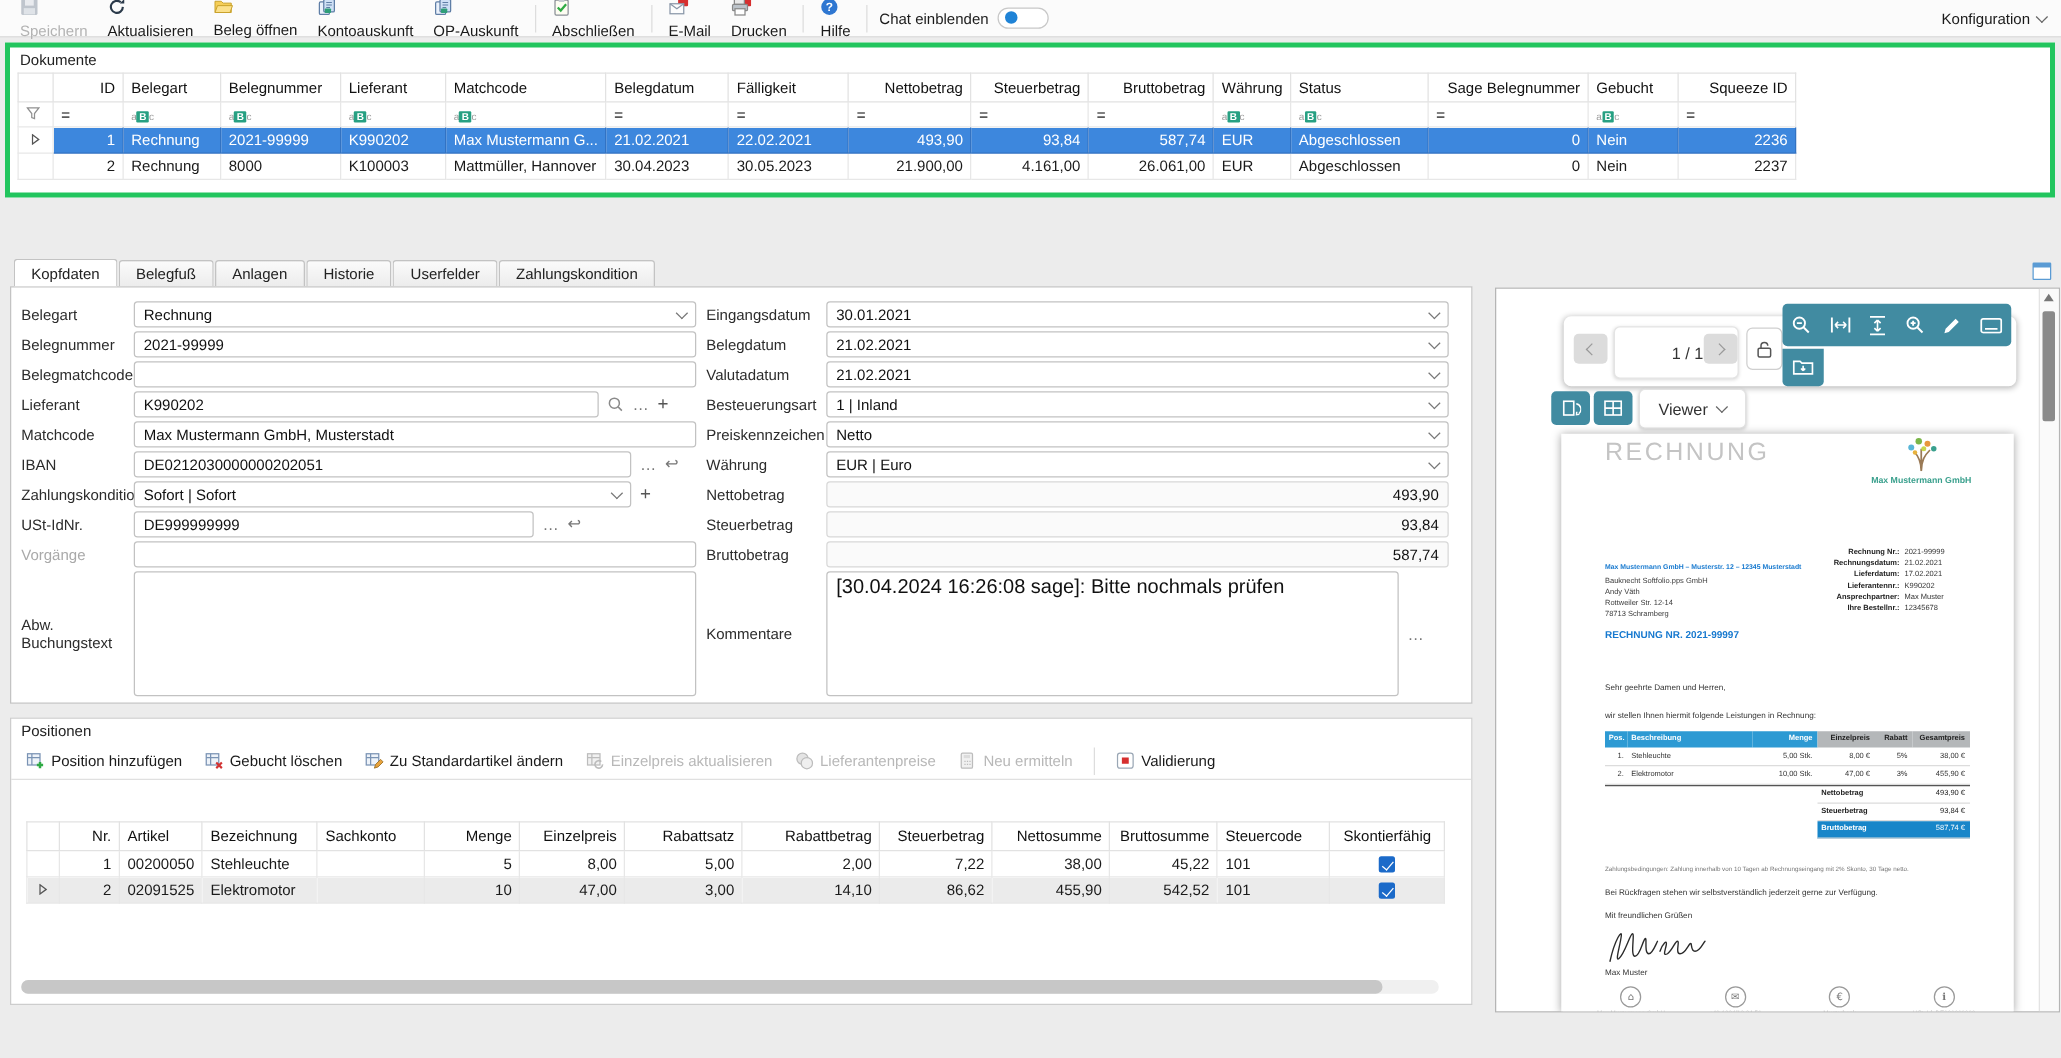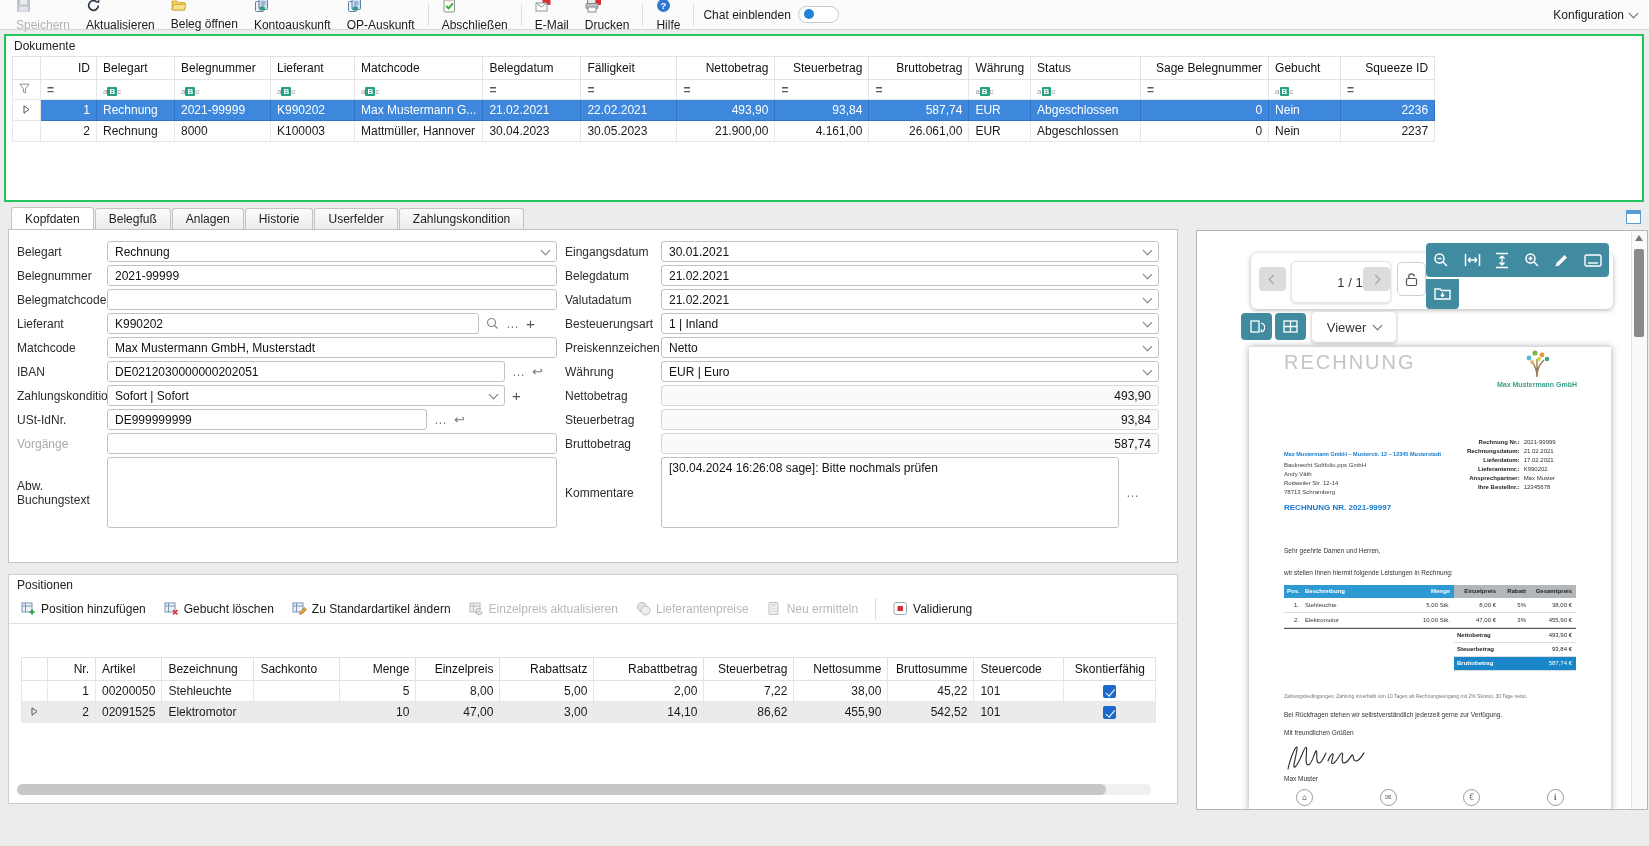--- a/index.html
+++ b/index.html
@@ -13,21 +13,21 @@
   .tb-btn.disabled{color:#b3b3b3;}
   .tb-sep{width:1px;height:22px;background:#ddd;margin:0 5px;flex:0 0 1px;}
   .toggle{width:39px;height:15px;border:1px solid #c8c8c8;border-radius:9px;background:#fff;position:relative;margin-left:7px;}
   .toggle .knob{position:absolute;left:5px;top:2px;width:10px;height:10px;border-radius:50%;background:#1f83d6;}
   .tb-right{margin-left:auto;display:flex;align-items:center;gap:6px;padding-right:4px;}
   .chev{display:inline-block;width:6px;height:6px;border-right:1.4px solid #666;border-bottom:1.4px solid #666;
         transform:rotate(45deg);margin-top:-3px;}
   .ticon{display:inline-flex;align-items:center;}
   
   .panel-title{font-size:12px;color:#222;padding:3px 8px;}
-  .dok-panel{position:absolute;left:4px;top:34px;width:1640px;height:168px;background:#fff;border:2px solid #22c55e;box-sizing:border-box;}
+  .dok-panel{position:absolute;left:4px;top:34px;width:1640px;height:124px;background:#fff;border:4px solid #22c55e;box-sizing:border-box;}
   
   table.grid{border-collapse:collapse;table-layout:fixed;margin-left:6px;background:#fff;border:1px solid #c9c9c9;}
   .grid th{border:1px solid #e2e2e2;font-weight:normal;text-align:left;padding:3px 6px;height:16px;background:#fff;
            color:#111;white-space:nowrap;overflow:hidden;}
   .grid td{border:1px solid #e7e7e7;padding:2px 6px;height:16px;white-space:nowrap;overflow:hidden;font-size:12px;}
   .grid .al-right{text-align:right;}
   .grid .al-center{text-align:center;}
   .grid tr.frow-filter td{height:15px;}
   .f-eq{font-weight:bold;color:#5a5a5a;}
   .f-abc{font-size:8px;color:#9a9a9a;letter-spacing:0;}
@@ -47,22 +47,22 @@
   .tab.active{background:#fff;margin-top:-1px;padding-top:4px;}
   .form-panel{position:absolute;left:0;top:21px;width:1170px;height:334px;background:#fff;border:1px solid #c3c3c3;box-sizing:border-box;}
   .field-row{position:absolute;display:flex;align-items:center;}
   .flabel{width:90px;flex:0 0 90px;font-size:12px;color:#2c2c2c;}
   .flabel.dim{color:#a9a9a9;}
   .field-row.right .flabel{width:96px;flex:0 0 96px;}
   .fld{box-sizing:border-box;height:21px;border:1px solid #c2c2c2;border-radius:3px;background:#fff;display:flex;
        align-items:center;padding:0 7px;font-size:12px;color:#111;overflow:hidden;white-space:nowrap;}
   .fld .chev{margin-left:auto;border-color:#777;}
   .fld.amount{justify-content:flex-end;background:#fafafa;border-color:#d8d8d8;}
-  .ftxt{box-sizing:border-box;border:1px solid #c2c2c2;border-radius:3px;background:#fff;height:71px;
-        padding:3px 7px;font-size:12px;color:#111;}
+  .ftxt{box-sizing:border-box;border:1px solid #c2c2c2;border-radius:3px;background:#fff;height:100px;
+        padding:3px 7px;font-size:16px;color:#111;}
   .fico{color:#777;font-size:13px;margin-left:7px;display:inline-flex;align-items:center;line-height:1;}
   .fico.plus{font-size:15px;color:#555;}
   
   .pos-panel{position:absolute;left:0;top:366px;width:1170px;height:230px;background:#fff;border:1px solid #cdcdcd;box-sizing:border-box;}
   .pos-toolbar{position:absolute;left:0;top:19px;right:0;height:29px;border-bottom:1px solid #e0e0e0;display:flex;
                align-items:center;padding:0 6px;gap:6px;}
   .pt-btn{display:flex;align-items:center;gap:5px;padding:3px 6px;white-space:nowrap;}
   .pt-btn.disabled{color:#b8b8b8;}
   .pos-grid{position:absolute;top:82px;left:6px;}
   .hscroll{position:absolute;left:8px;right:26px;bottom:8px;height:11px;background:#f0f0f0;border-radius:6px;}

